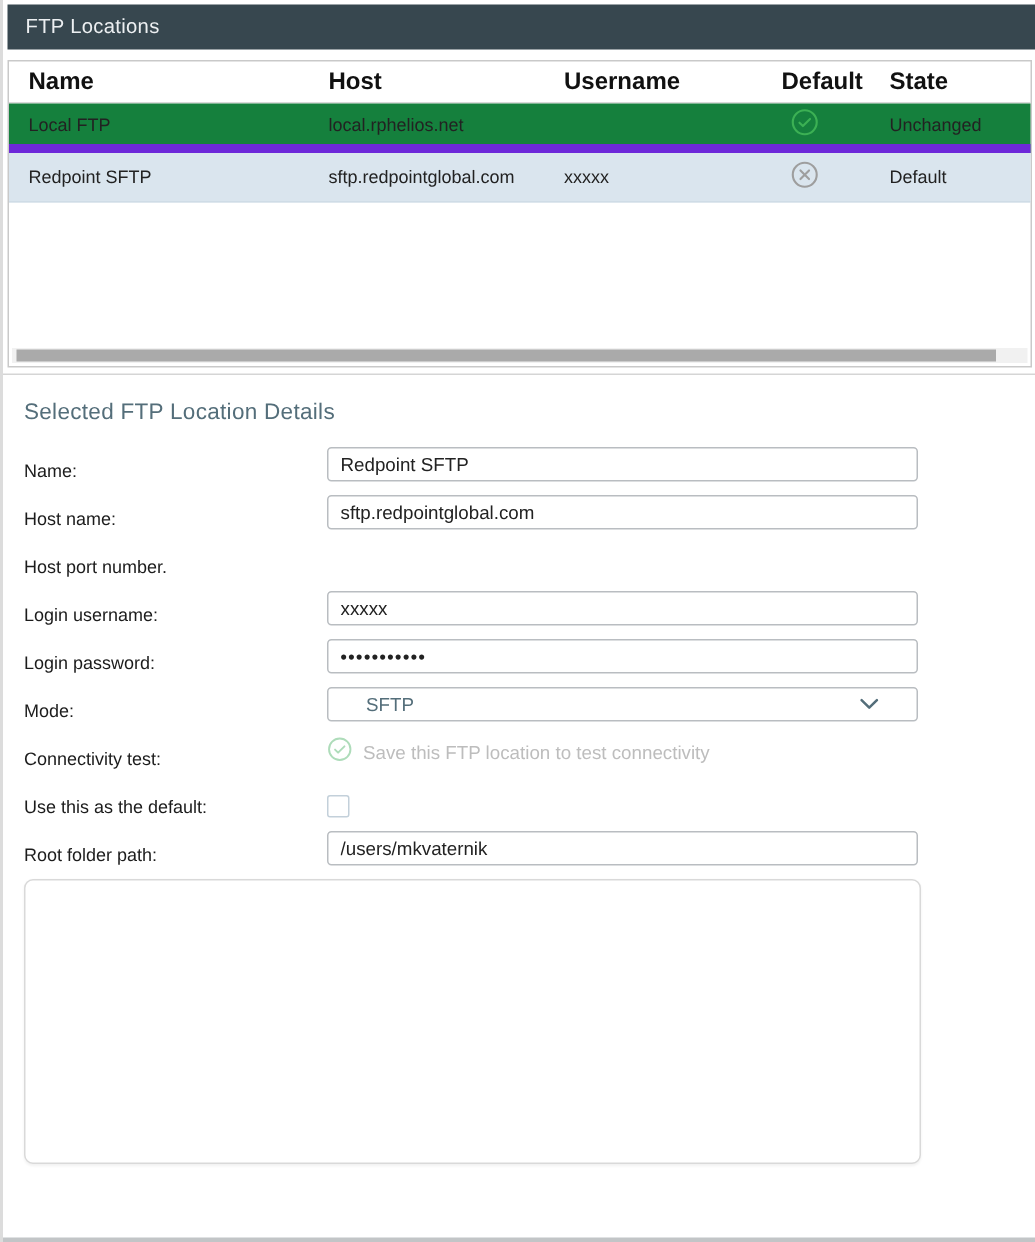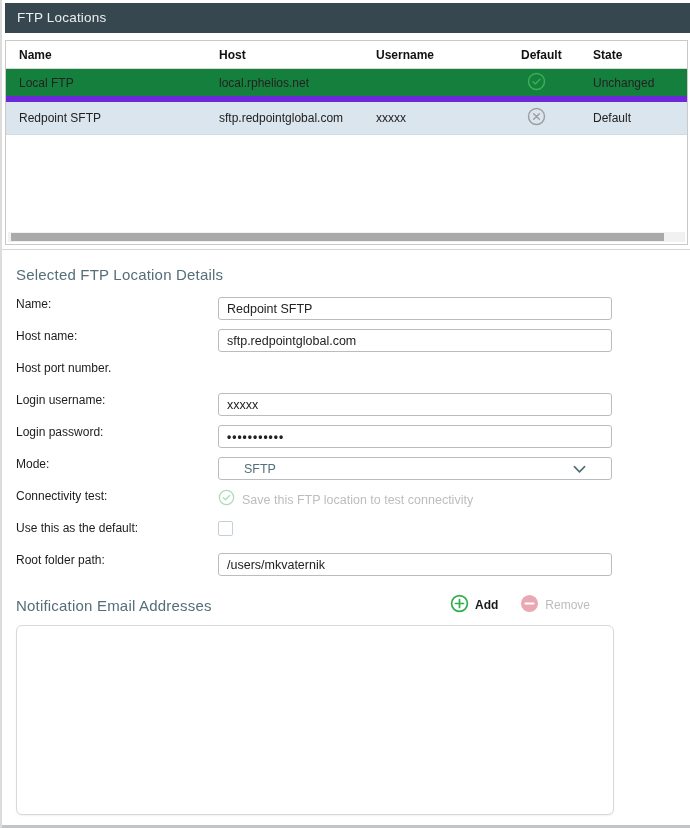--- a/index.html
+++ b/index.html
@@ -6,36 +6,36 @@
   html,body { background:#fff; }
   body { font-family:"Liberation Sans", sans-serif; color:#1c1c1c; }
   .page { position:relative; width:690px; height:828px; background:#fff; overflow:hidden; border-left:2px solid #dcdcdc; }
 
   
   .titlebar { position:absolute; left:3px; right:0; top:3px; height:30px; background:#37474f; color:#eceff1; font-size:13.5px; line-height:30px; padding-left:12px; letter-spacing:.2px; }
 
   
   .table-panel { position:absolute; left:3px; right:2px; top:40px; height:205px; border:1px solid #c9c9c9; background:#fff; }
   .tgrid { display:grid; grid-template-columns:200px 157px 145px 72px auto; align-items:center; padding-left:13px; }
-  .thead { height:28px; border-bottom:1px solid #d9d9d9; font-weight:bold; font-size:12px; color:#111; }
+  .thead { height:28px; border-bottom:1px solid #d9d9d9; font-weight:bold; font-size:16px; color:#111; }
   .trow { height:33px; font-size:12px; color:#222; cursor:default; }
   .row-0 { background:#15803d; border-bottom:6px solid #6d28d9; }
   .row-1 { background:#dae5ee; border-bottom:1px solid #cfdce6; }
   .cell-icon { display:flex; align-items:center; }
   .cell-icon svg { margin-left:6px; }
 
   .hscrollbar { position:absolute; left:2px; right:2px; bottom:2px; height:10px; background:#f1f1f1; }
   .hthumb { position:absolute; left:3px; top:1px; bottom:1px; right:21px; background:#aaaaaa; }
 
   
   .details { position:absolute; left:0; right:0; top:249px; bottom:0; border-top:1px solid #d5d5d5; background:#fff; padding:16px 0 0 14px; }
   .section-heading { font-size:15px; color:#546e7a; letter-spacing:.2px; }
 
   .form { margin-top:14px; }
-  .frow { display:flex; align-items:flex-start; height:24px; margin-top:8px; }
+  .frow { display:flex; align-items:flex-end; height:24px; margin-top:8px; }
   .flabel { width:202px; font-size:12px; color:#1c1c1c; }
   .tinput { width:394px; height:23px; border:1px solid #b9bdc1; border-radius:3px; padding:0 8px; font-family:"Liberation Sans",sans-serif; font-size:12.5px; color:#222; background:#fff; outline:none; }
   .tinput.short { width:100px; text-align:right; }
   .tinput.pw { font-size:12px; letter-spacing:1px; font-weight:bold; }
   .selectbox { width:394px; height:23px; border:1px solid #b9bdc1; border-radius:3px; padding:0 25px; display:flex; align-items:center; justify-content:space-between; background:#fff; cursor:pointer; }
   .selectbox .sel-text { font-size:12.5px; color:#546e7a; }
   .hint-row { display:flex; align-items:center; gap:7px; }
   .hint-text { font-size:12.5px; color:#bdbdbd; }
   .checkbox { width:15px; height:15px; border:1px solid #c3d0da; border-radius:2px; background:#fff; appearance:none; -webkit-appearance:none; cursor:pointer; }
 
@@ -158,40 +158,17 @@
         <div class="flabel">Use this as the default:</div>
         <input class="checkbox" type="checkbox" style="">
       </div>
 
       <div class="frow">
         <div class="flabel">Root folder path:</div>
         <input class="tinput" type="text" value="/users/mkvaternik" style="">
       </div>
     </div>
 
-    <div class="email-head">
-      <div class="section-heading">Notification Email Addresses</div>
-      <div class="email-buttons">
-        <button class="icon-btn">
-          <span>
-            <svg width="19" height="19" viewBox="0 0 20 20">
-              <circle cx="10" cy="10" r="8.3" fill="none" stroke="#2fae4d" stroke-width="1.8"></circle>
-              <path d="M10 5.8v8.4 M5.8 10h8.4" fill="none" stroke="#2fae4d" stroke-width="1.8" stroke-linecap="round"></path>
-            </svg>
-          </span>
-          <span class="btn-label">Add</span>
-        </button>
-        <button class="icon-btn disabled">
-          <span>
-            <svg width="19" height="19" viewBox="0 0 20 20">
-              <circle cx="10" cy="10" r="9" fill="#e9a9b4"></circle>
-              <path d="M5.8 10h8.4" fill="none" stroke="#ffffff" stroke-width="2.2" stroke-linecap="round"></path>
-            </svg>
-          </span>
-          <span class="btn-label">Remove</span>
-        </button>
-      </div>
-    </div>
     <div class="email-box"></div>
   </div>
 
   <div class="bottom-strip"></div>
 </div>
 
 </body></html>

